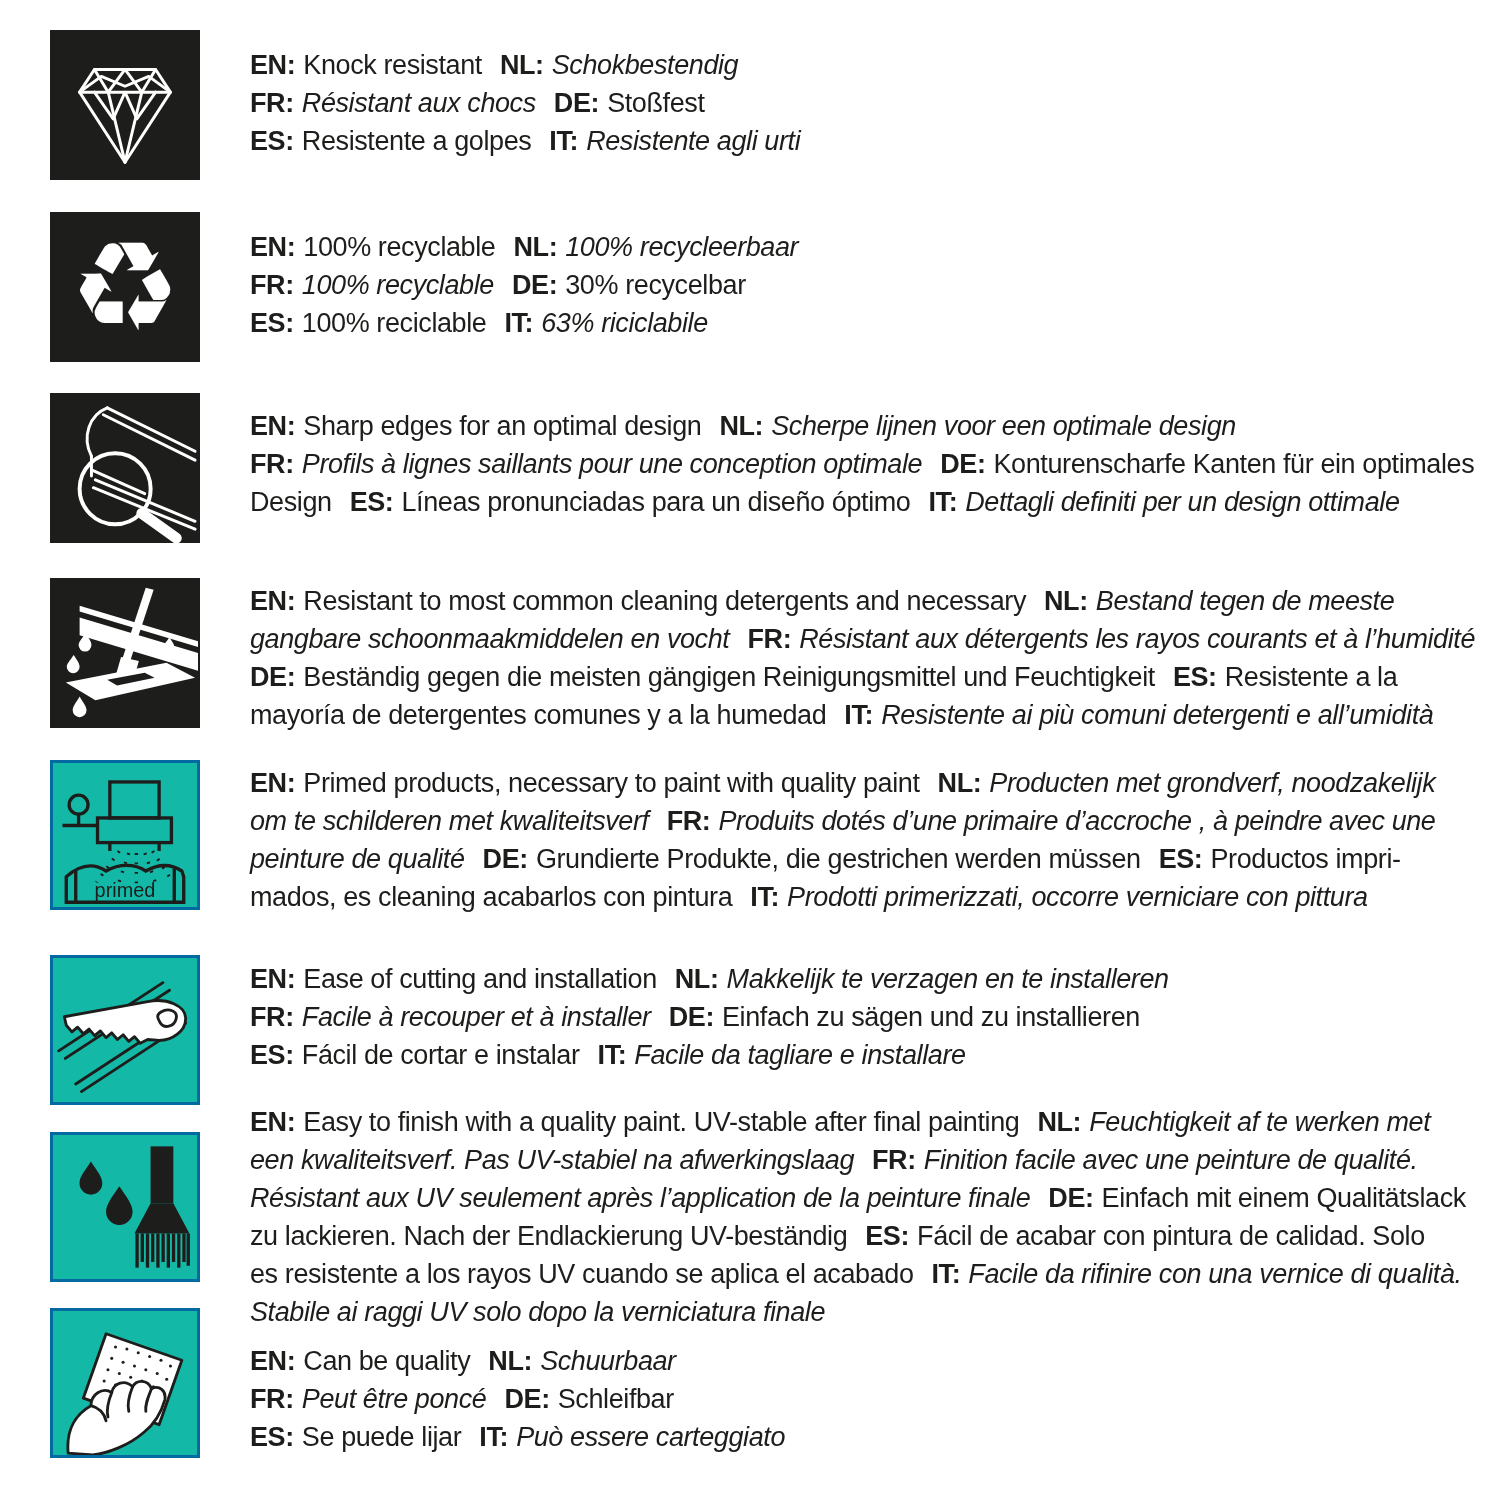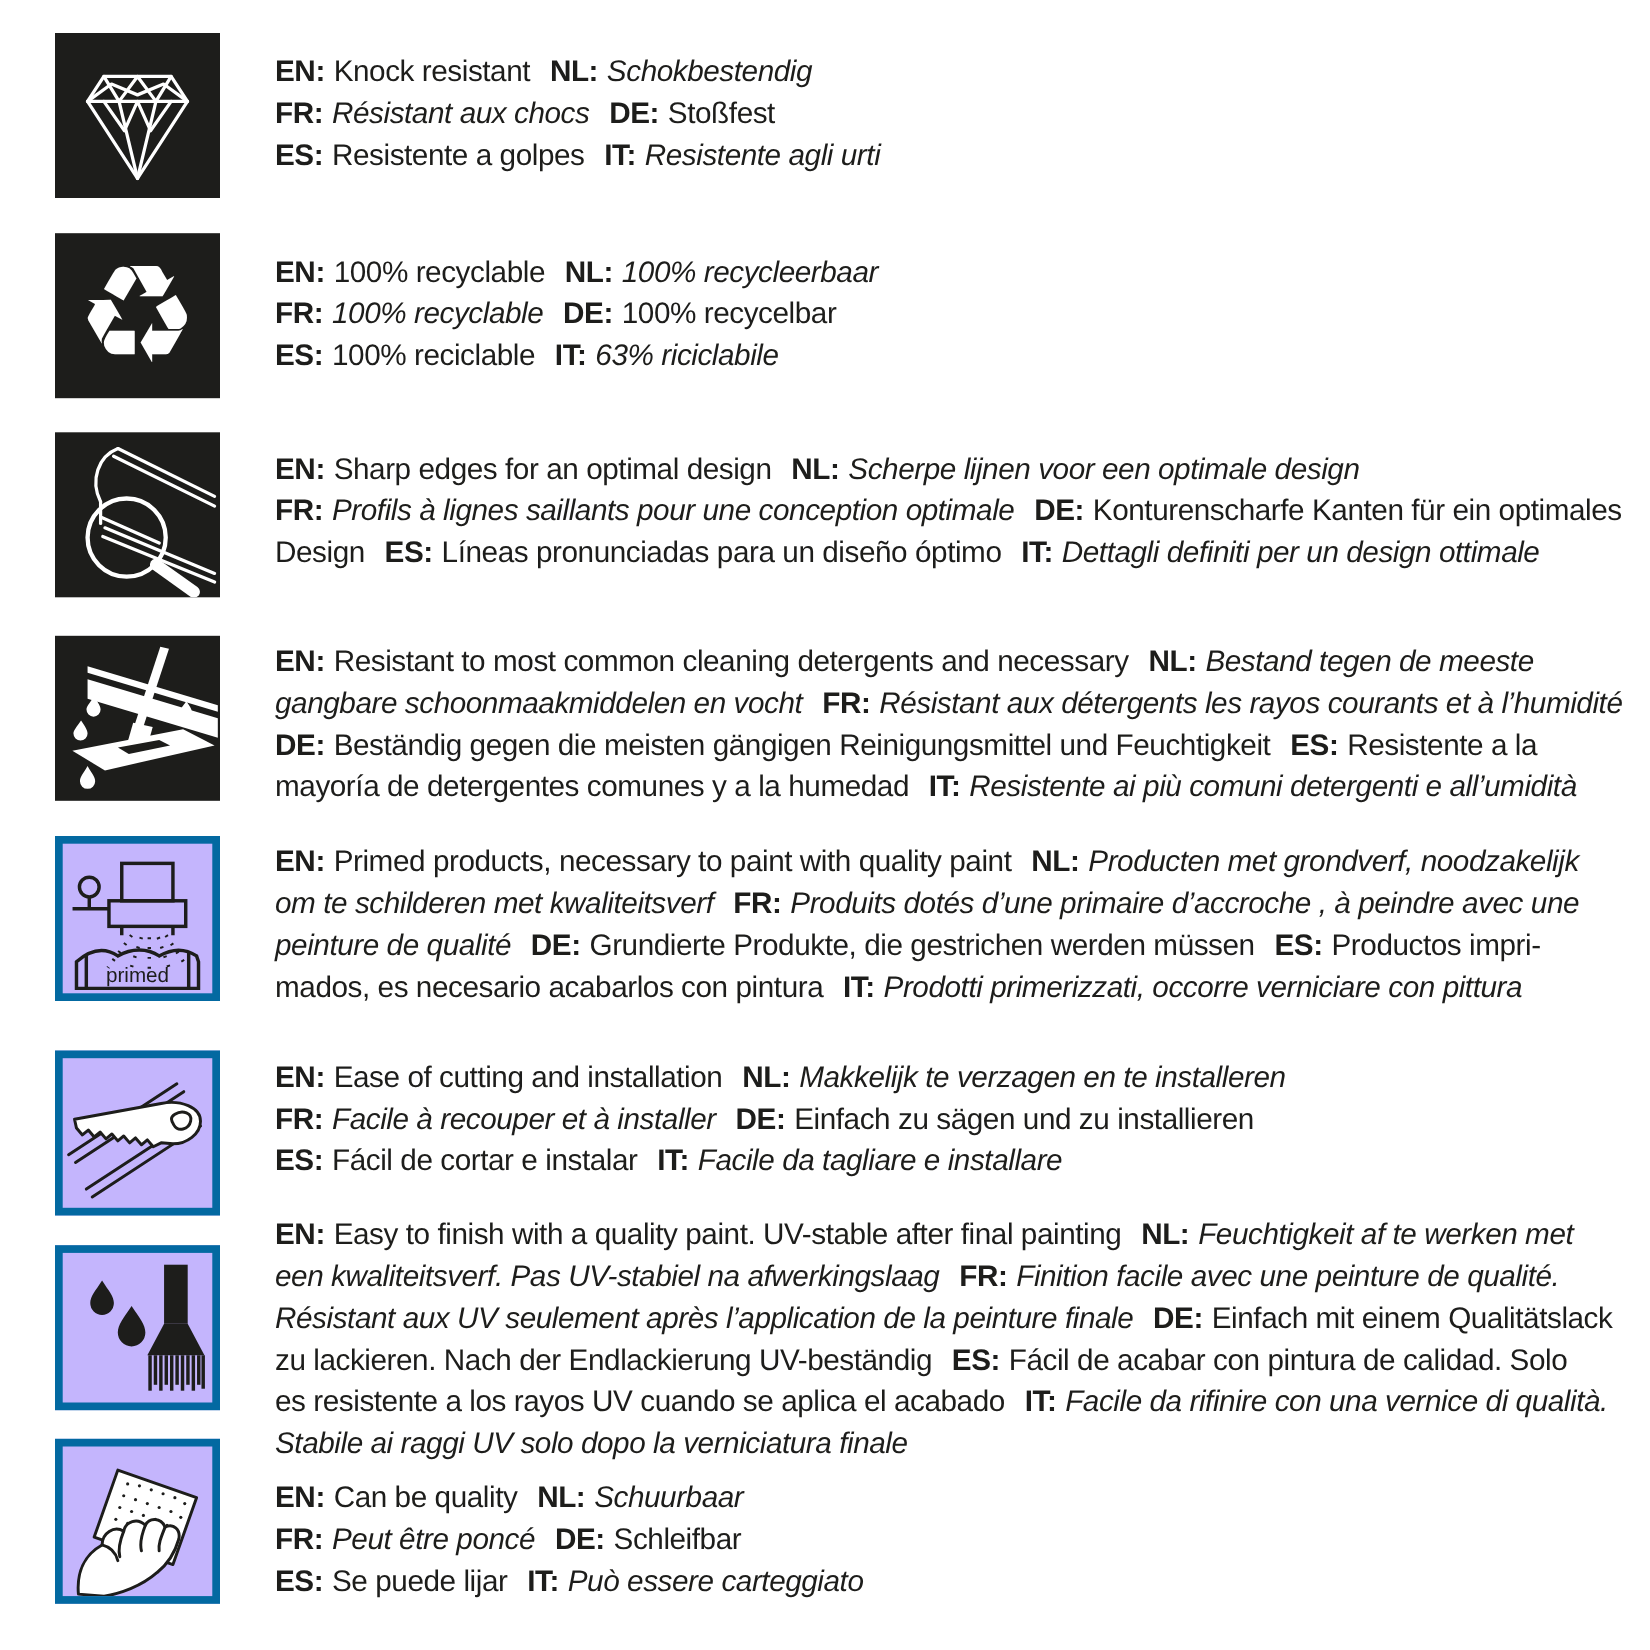--- a/index.html
+++ b/index.html
@@ -2,21 +2,21 @@
 <html><head>
 <meta charset="utf-8">
 <style>
   html,body { margin:0; padding:0; background:#ffffff; }
   body { font-family:"Liberation Sans", sans-serif; color:#1d1d1b; }
   .page { position:relative; width:1500px; height:1500px; background:#ffffff; overflow:hidden; }
 
   .row { position:absolute; left:50px; display:flex; align-items:flex-start; }
   .icon { width:150px; height:150px; flex:0 0 150px; box-sizing:border-box; position:relative; }
   .icon.dark  { background:#1d1d1b; }
-  .icon.light { background:#c4b5fd; border:7px solid #0369a1; }
+  .icon.light { background:#14b8a6; border:3px solid #0369a1; }
   .icon svg { display:block; width:100%; height:100%; }
   .glyph { width:100%; height:100%; display:flex; align-items:center; justify-content:center;
            font-family:"DejaVu Sans", sans-serif; font-size:124px; line-height:1; color:#ffffff; }
 
   .text { margin-left:50px; width:1270px; }
   .line { white-space:nowrap; font-size:27px; line-height:38px; letter-spacing:-0.4px; }
   .seg  { margin-right:18px; }
   .seg:last-child { margin-right:0; }
   .lang { font-weight:700; font-style:normal; margin-right:8px; }
   .it   { font-style:italic; }
@@ -55,21 +55,21 @@
         <div class="line"><span class="seg"><b class="lang">ES:</b><span>Resistente a golpes</span></span><span class="seg it"><b class="lang">IT:</b><span>Resistente agli urti</span></span></div>
       </div>
   </div>
 
   <div class="row row-2">
     <div class="icon dark">
       <div class="glyph">♻</div>
     </div>
     <div class="text">
         <div class="line"><span class="seg"><b class="lang">EN:</b><span>100% recyclable</span></span><span class="seg it"><b class="lang">NL:</b><span>100% recycleerbaar</span></span></div>
-        <div class="line"><span class="seg it"><b class="lang">FR:</b><span>100% recyclable</span></span><span class="seg"><b class="lang">DE:</b><span>100% recycelbar</span></span></div>
+        <div class="line"><span class="seg it"><b class="lang">FR:</b><span>100% recyclable</span></span><span class="seg"><b class="lang">DE:</b><span>30% recycelbar</span></span></div>
         <div class="line"><span class="seg"><b class="lang">ES:</b><span>100% reciclable</span></span><span class="seg it"><b class="lang">IT:</b><span>63% riciclabile</span></span></div>
       </div>
   </div>
 
   <div class="row row-3">
     <div class="icon dark">
       <svg viewBox="0 0 152 152">
         <g stroke="#ffffff" fill="none" stroke-linecap="round">
           <path d="M58,15 L147,59" stroke-width="3"></path>
           <path d="M54,22 L147,68" stroke-width="3"></path>
@@ -134,21 +134,21 @@
           <path d="M14,120 C30,106 44,106 56,114 C70,106 86,106 98,114 C112,106 124,106 136,114 L138,120 L138,147 L14,147 Z"></path>
           <path d="M24,113 L24,147 M128,111 L128,147"></path>
         </g>
         <text x="76" y="141" text-anchor="middle" font-size="21" fill="#1d1d1b">primed</text>
       </svg>
     </div>
     <div class="text">
         <div class="line"><span class="seg"><b class="lang">EN:</b><span>Primed products, necessary to paint with quality paint</span></span><span class="seg it"><b class="lang">NL:</b><span>Producten met grondverf, noodzakelijk</span></span></div>
         <div class="line"><span class="seg it"><span>om te schilderen met kwaliteitsverf</span></span><span class="seg it"><b class="lang">FR:</b><span>Produits dotés d’une primaire d’accroche , à peindre avec une</span></span></div>
         <div class="line"><span class="seg it"><span>peinture de qualité</span></span><span class="seg"><b class="lang">DE:</b><span>Grundierte Produkte, die gestrichen werden müssen</span></span><span class="seg"><b class="lang">ES:</b><span>Productos impri-</span></span></div>
-        <div class="line"><span class="seg"><span>mados, es necesario acabarlos con pintura</span></span><span class="seg it"><b class="lang">IT:</b><span>Prodotti primerizzati, occorre verniciare con pittura</span></span></div>
+        <div class="line"><span class="seg"><span>mados, es cleaning acabarlos con pintura</span></span><span class="seg it"><b class="lang">IT:</b><span>Prodotti primerizzati, occorre verniciare con pittura</span></span></div>
       </div>
   </div>
 
   <div class="row row-6">
     <div class="icon light">
       <svg viewBox="0 0 152 152">
         <g stroke="#1d1d1b" stroke-width="3" fill="none" stroke-linecap="round">
           <path d="M6,98 L116,26"></path>
           <path d="M13,106 L123,34"></path>
           <path d="M24,133 L134,61"></path>

